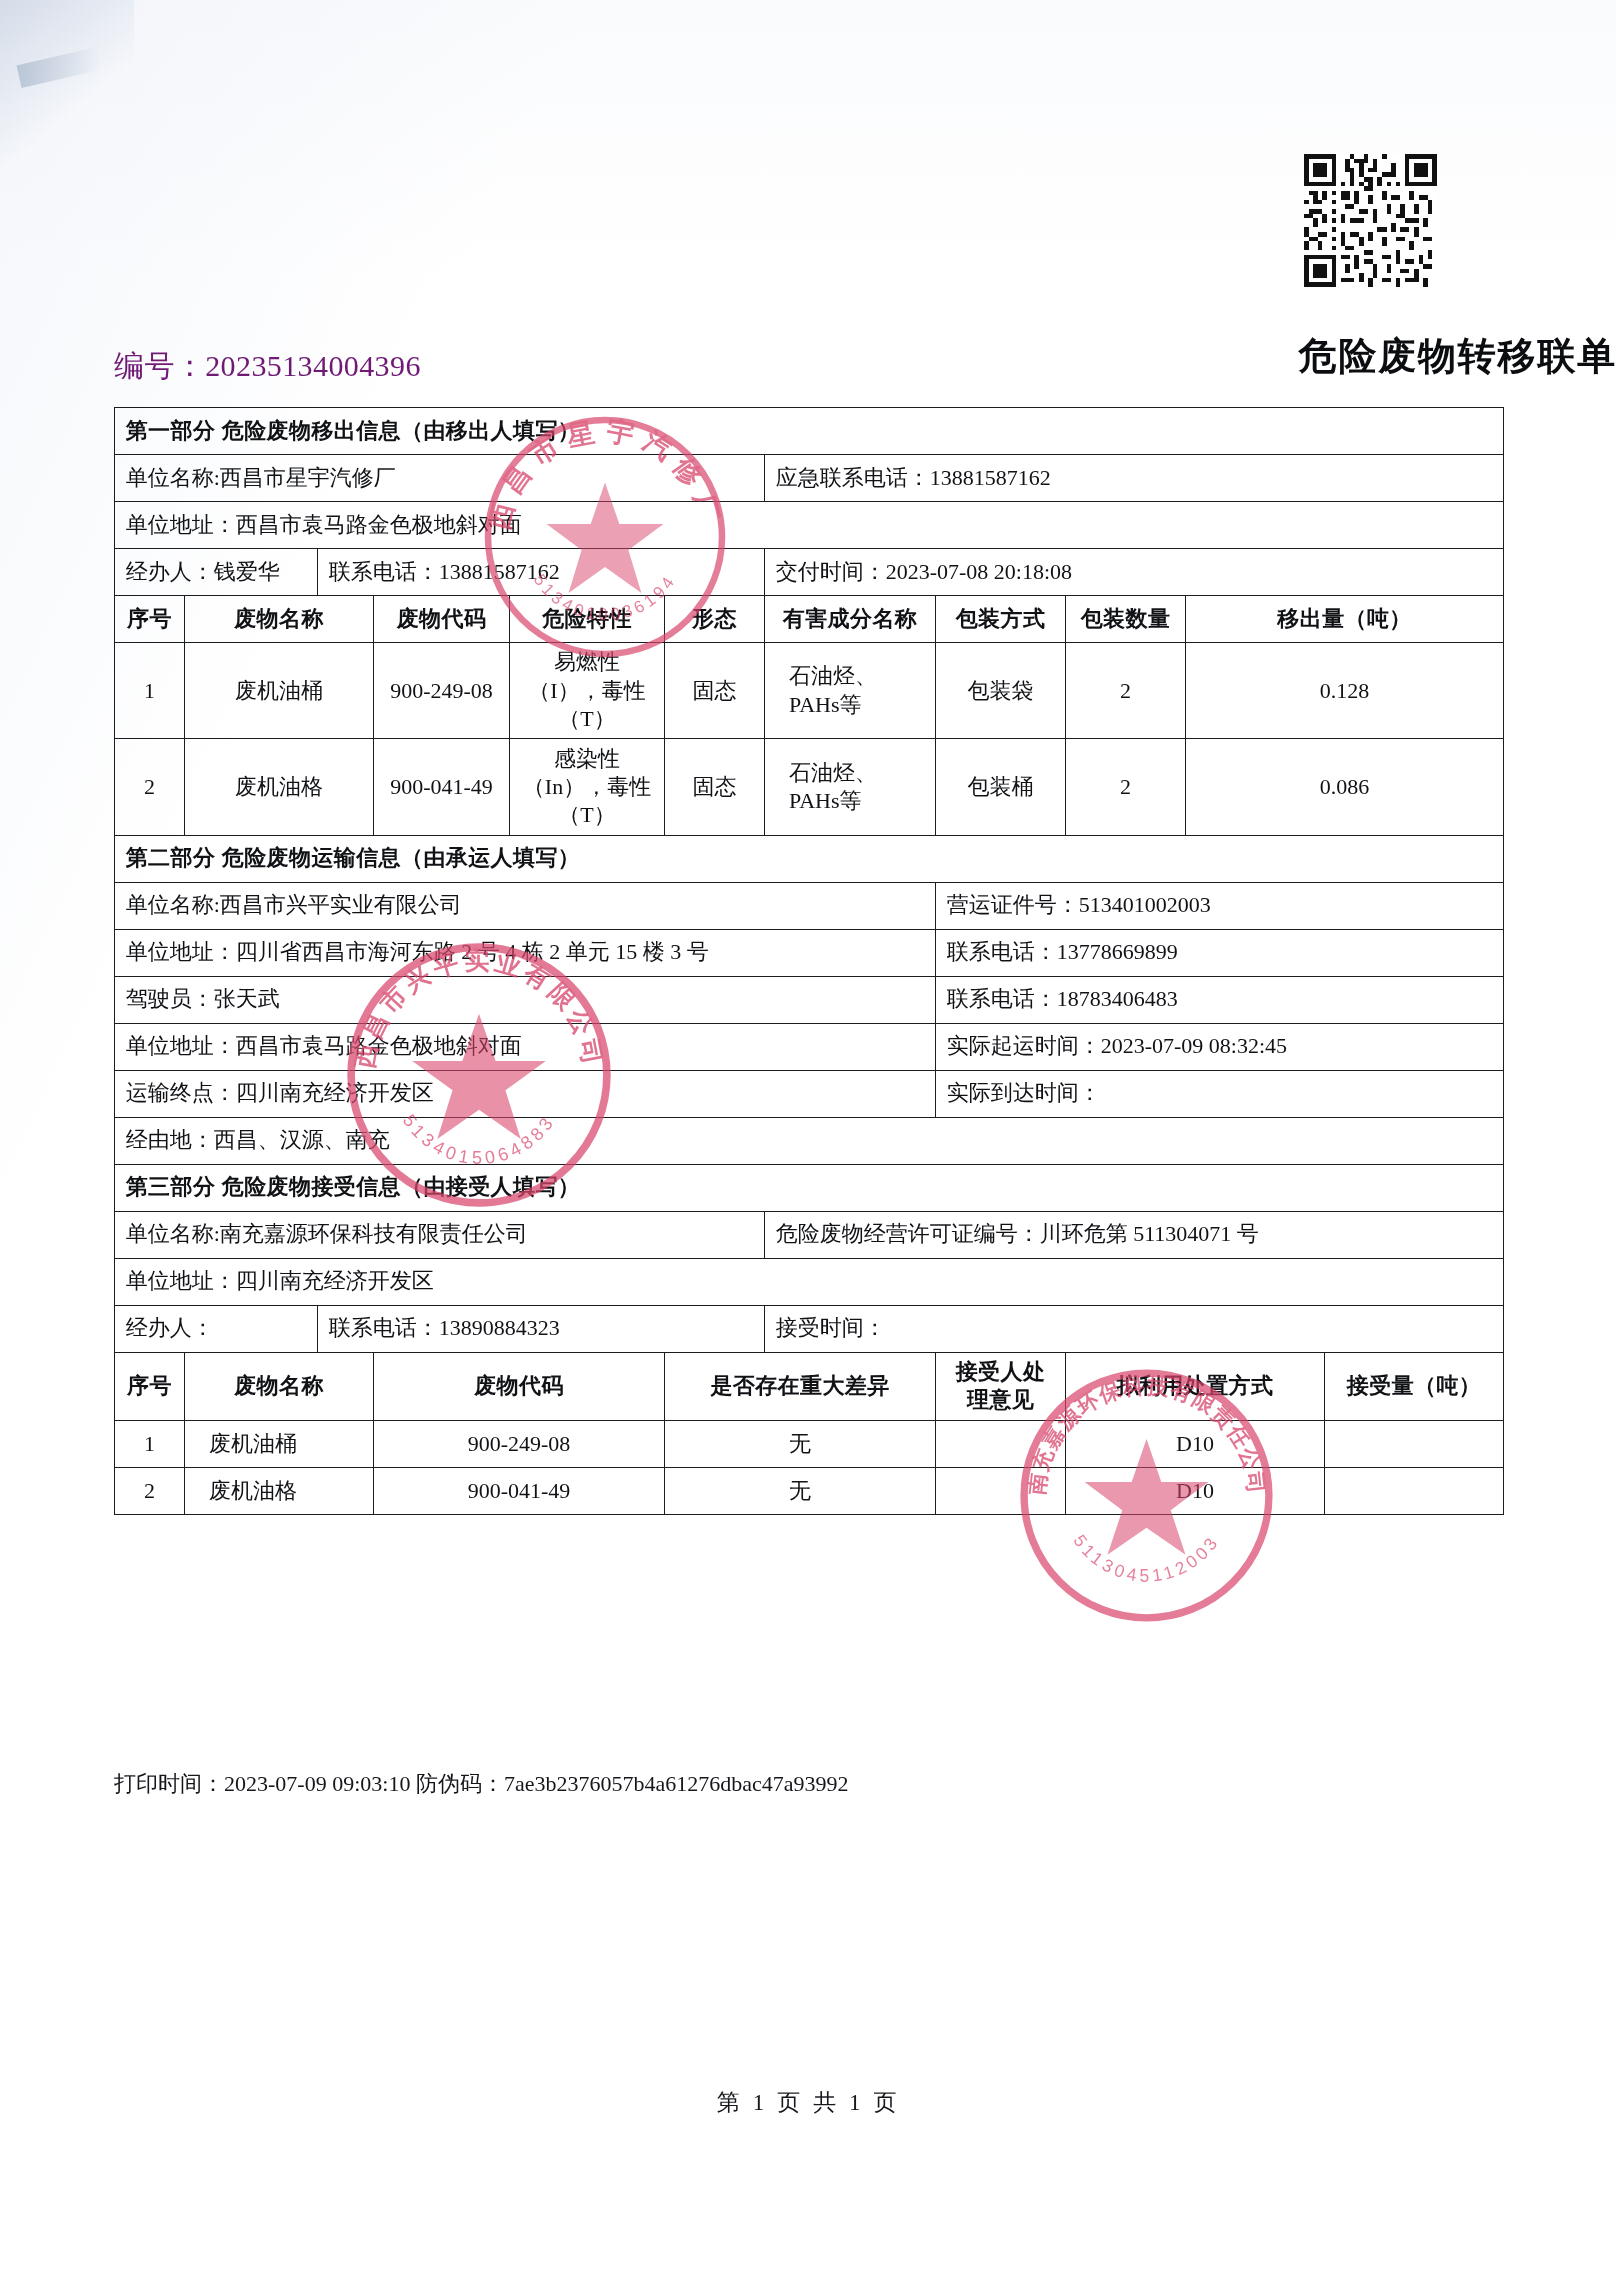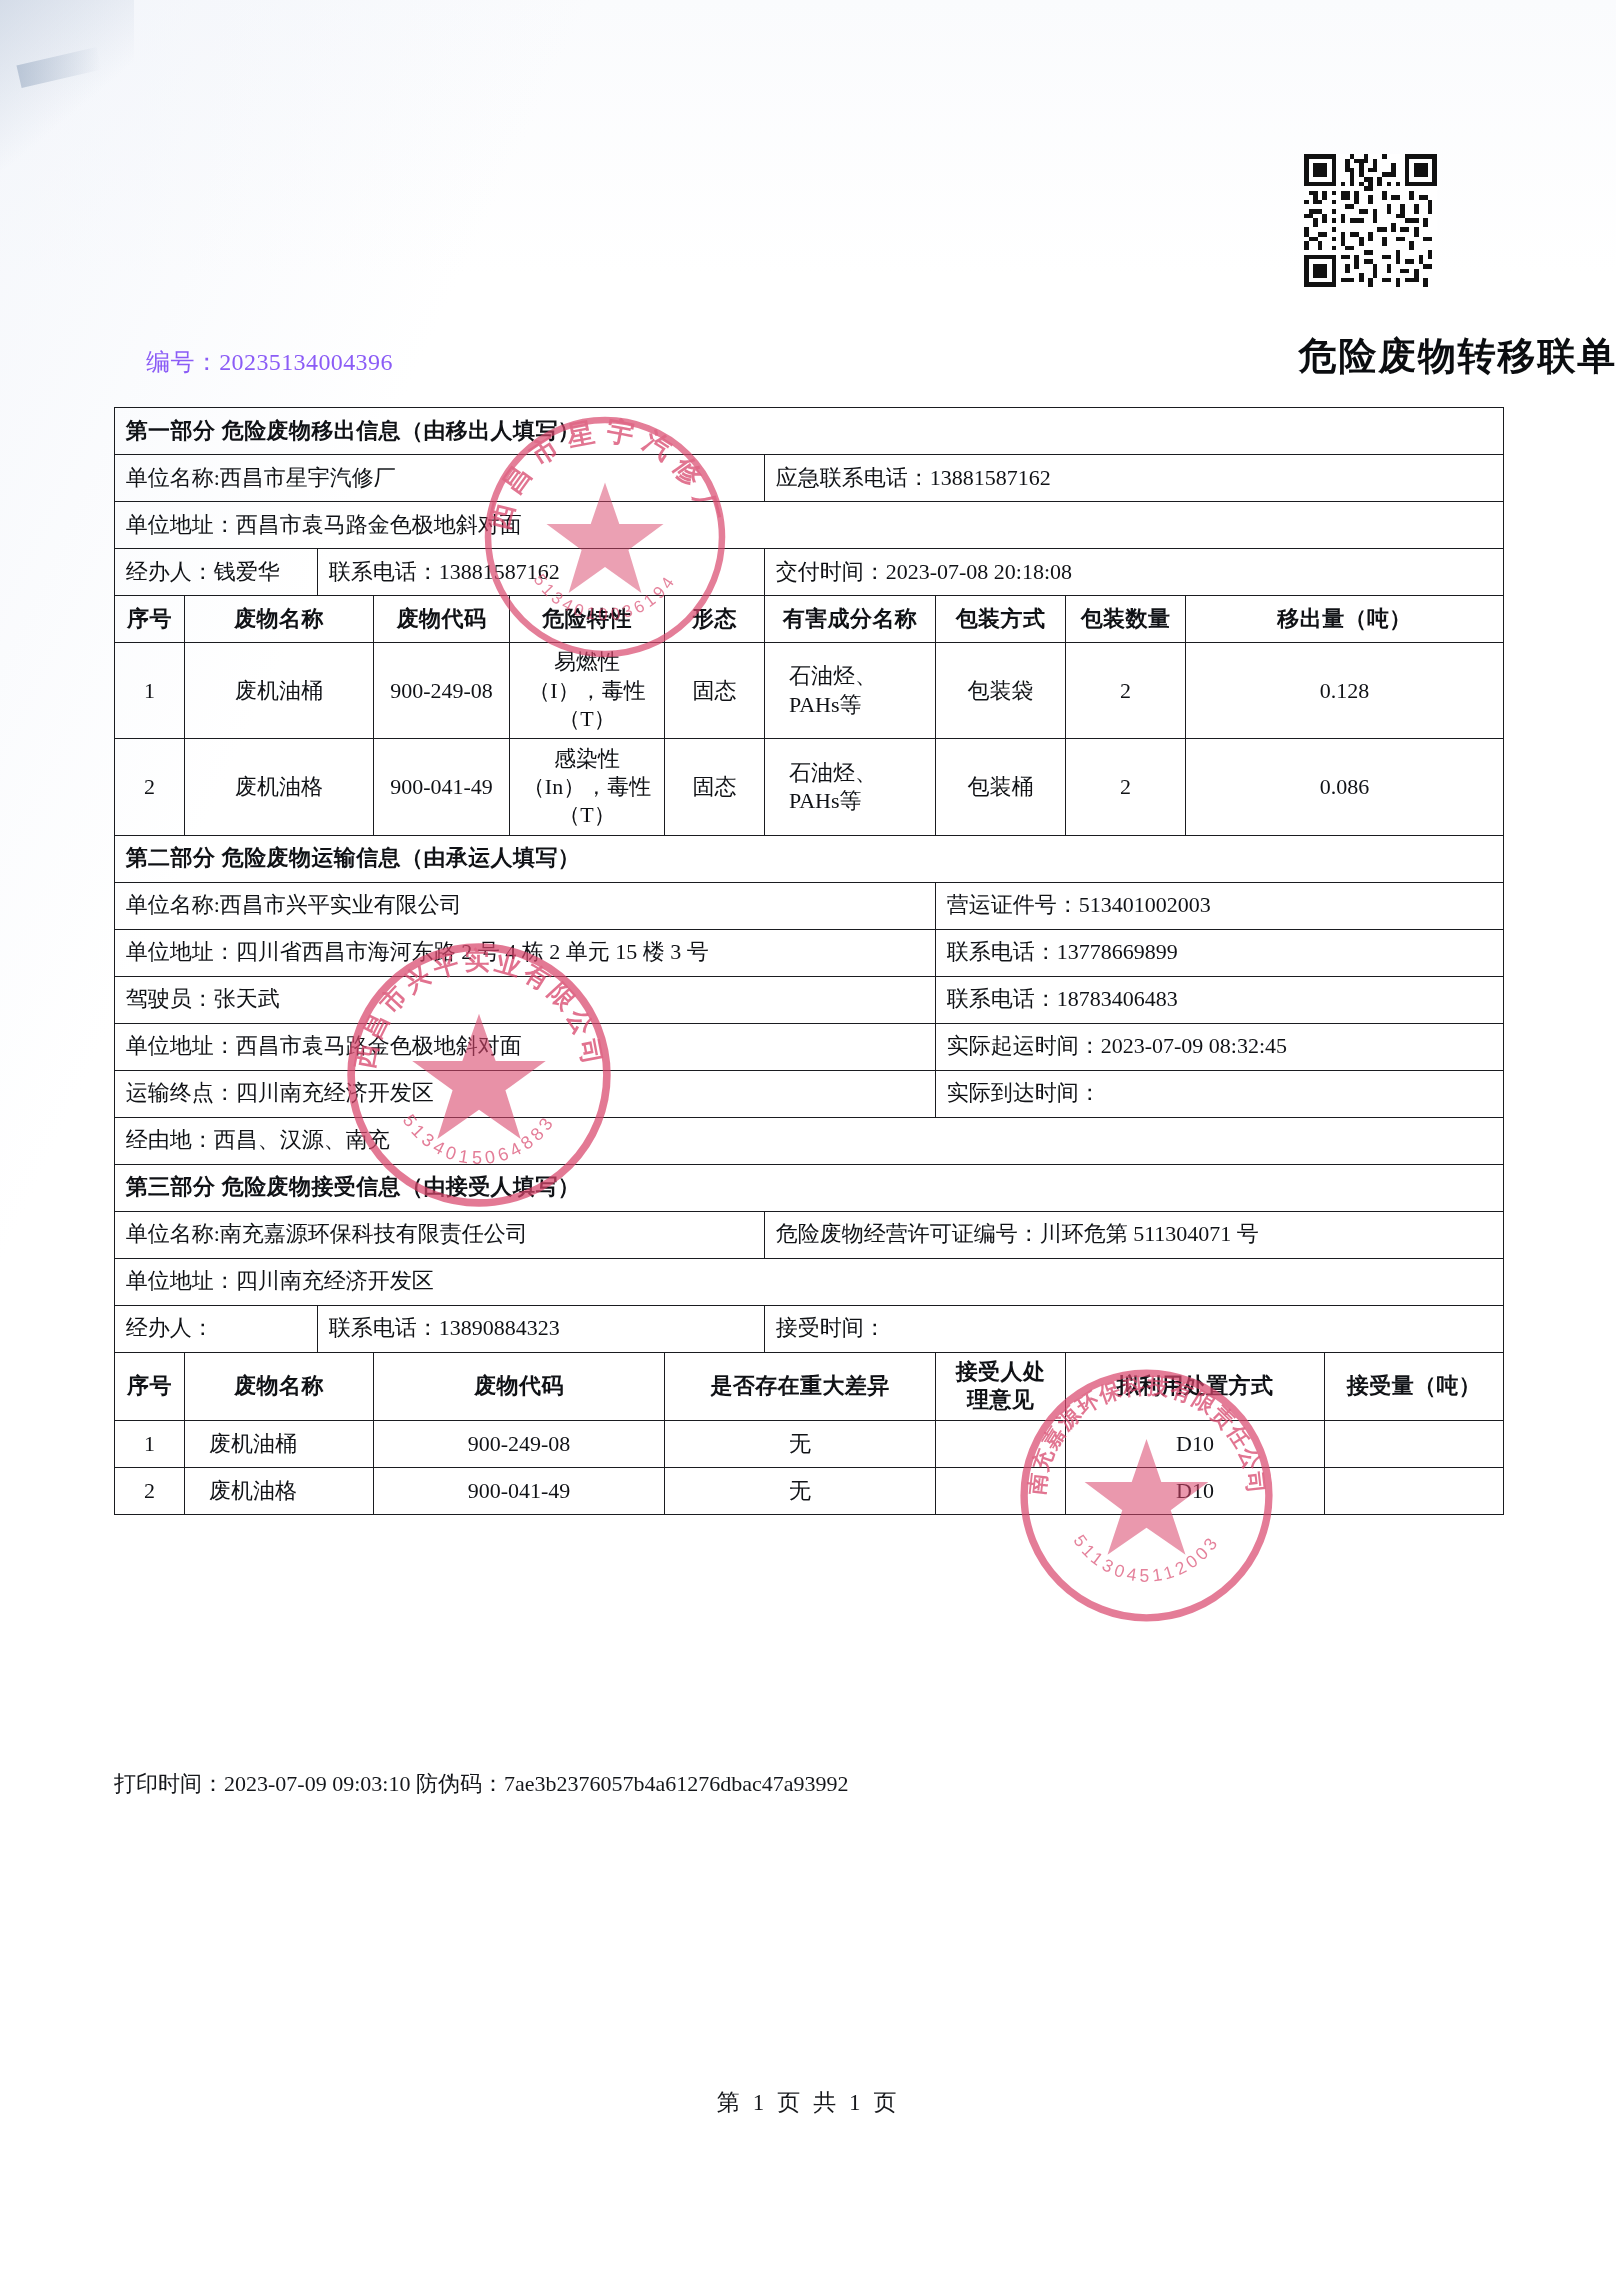--- a/index.html
+++ b/index.html
@@ -51,25 +51,24 @@
     width: 133px;
     height: 133px;
   }
   .qr-wrap svg { display: block; width: 133px; height: 133px; }
 
   
   .doc-no {
     position: absolute;
     left: 114px;
     top: 346px;
-    font-size: 24px;
+    font-size: 30px;
     letter-spacing: 0.4px;
-    color: #8b5cf6;
+    color: #701a75;
     white-space: nowrap;
-    margin-left: 32px;
   }
   .doc-no .label { font-family: "Liberation Sans", sans-serif; }
   .doc-title {
     position: absolute;
     left: 0; right: 0;
     top: 331px;
     text-align: right;
     font-family: "Liberation Sans", sans-serif;
     font-size: 38px;
     font-weight: bold;

